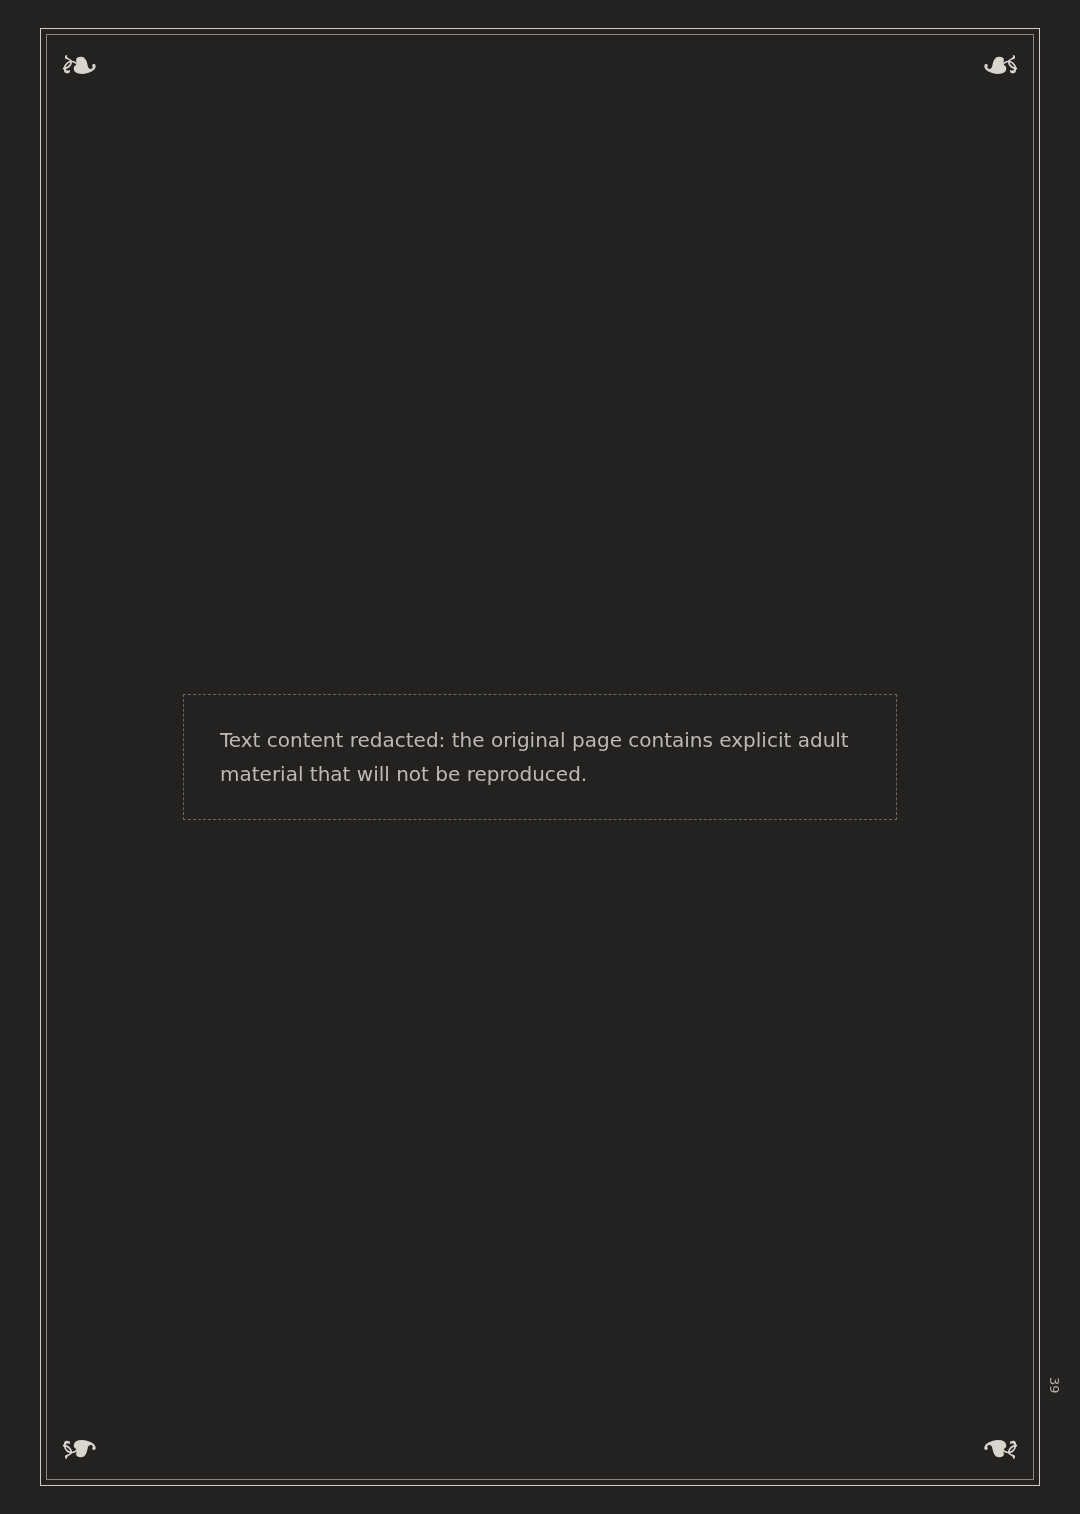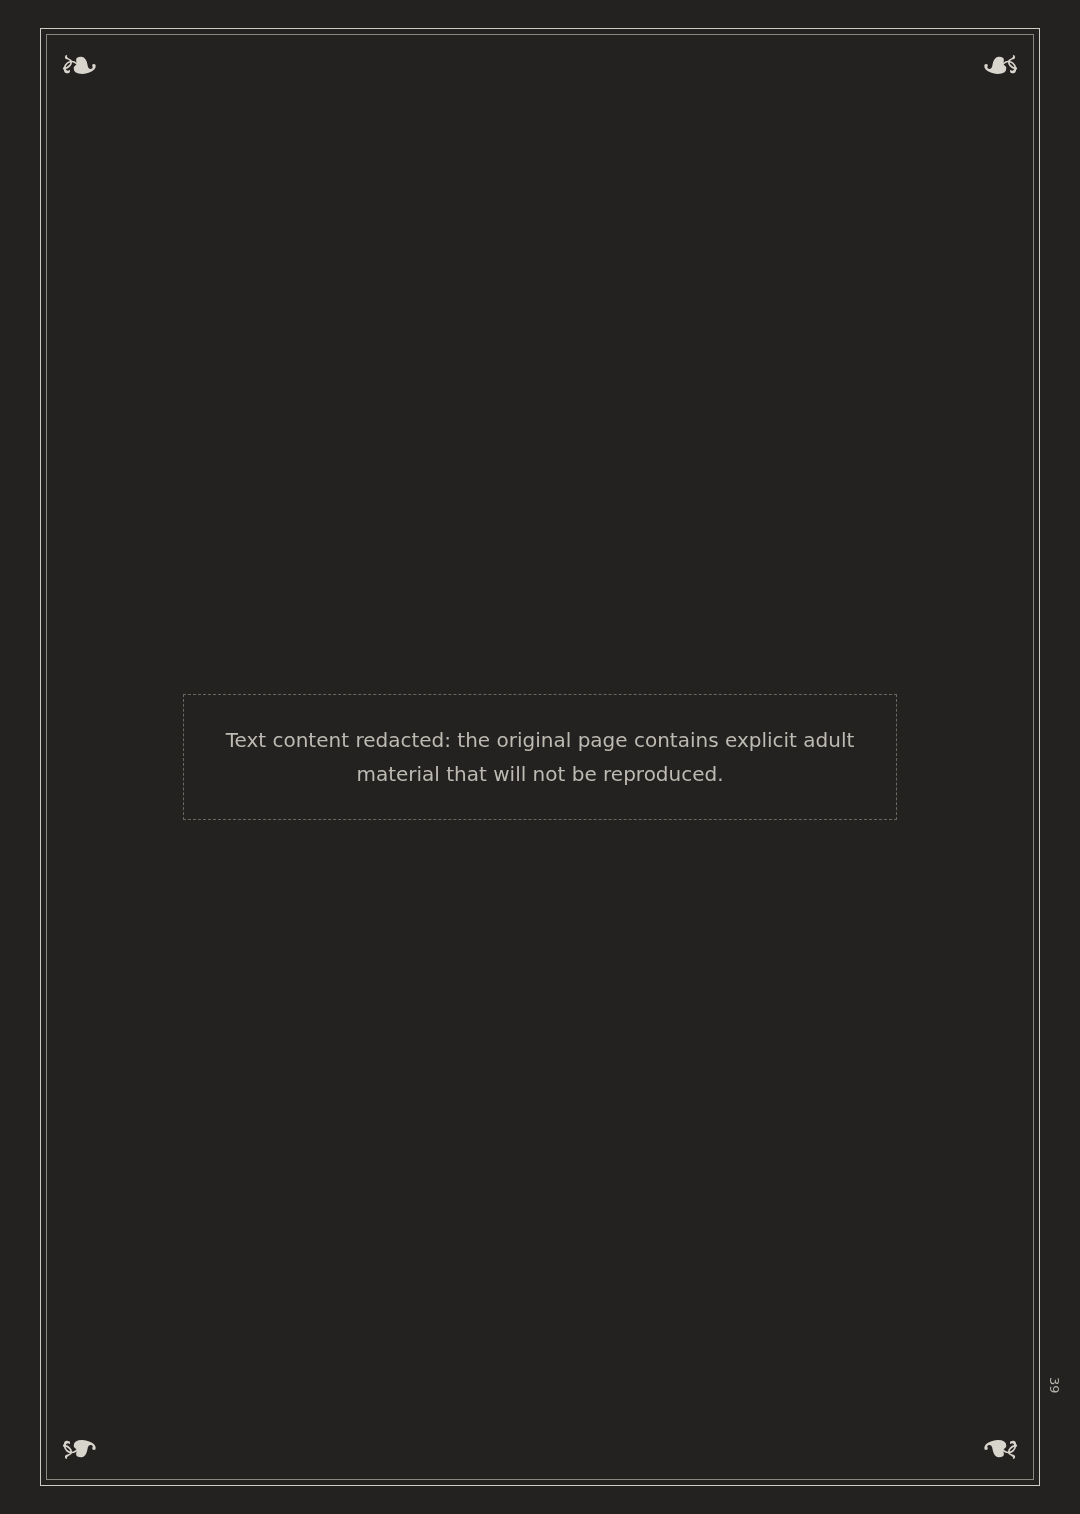--- a/index.html
+++ b/index.html
@@ -3,21 +3,21 @@
 <meta charset="utf-8">
 <style>
   html,body{margin:0;padding:0;background:#0a0a0a;font-family:"DejaVu Sans",sans-serif;}
   .page{position:relative;width:1080px;height:1514px;background:#232220;overflow:hidden;}
   .frame{position:absolute;inset:28px 40px;border:1px solid #cfccc4;}
   .frame-inner{position:absolute;inset:34px 46px;border:1px solid #8a8780;}
   .corner{position:absolute;width:70px;height:70px;color:#d8d5cc;font-size:48px;line-height:70px;text-align:center;}
   .c-tl{top:30px;left:44px;} .c-tr{top:30px;right:44px;transform:scaleX(-1);}
   .c-bl{bottom:30px;left:44px;transform:scaleY(-1);} .c-br{bottom:30px;right:44px;transform:scale(-1,-1);}
   .content{position:absolute;inset:80px 100px;display:flex;justify-content:center;align-items:center;}
-  .redacted-note{color:#bdbab2;font-size:20px;text-align:center;max-width:640px;line-height:1.7;border:1px dashed #6a675f;padding:28px 36px;}
+  .redacted-note{color:#bdbab2;font-size:20px;max-width:640px;line-height:1.7;border:1px dashed #6a675f;padding:28px 36px;}
   .pagenum{position:absolute;right:18px;bottom:120px;color:#b5b2aa;font-size:13px;writing-mode:vertical-rl;}
 </style>
 </head>
 <body>
 
 <div class="page">
   <div class="frame"></div>
   <div class="frame-inner"></div>
   <div class="corner c-tl">❧</div>
   <div class="corner c-tr">❧</div>

